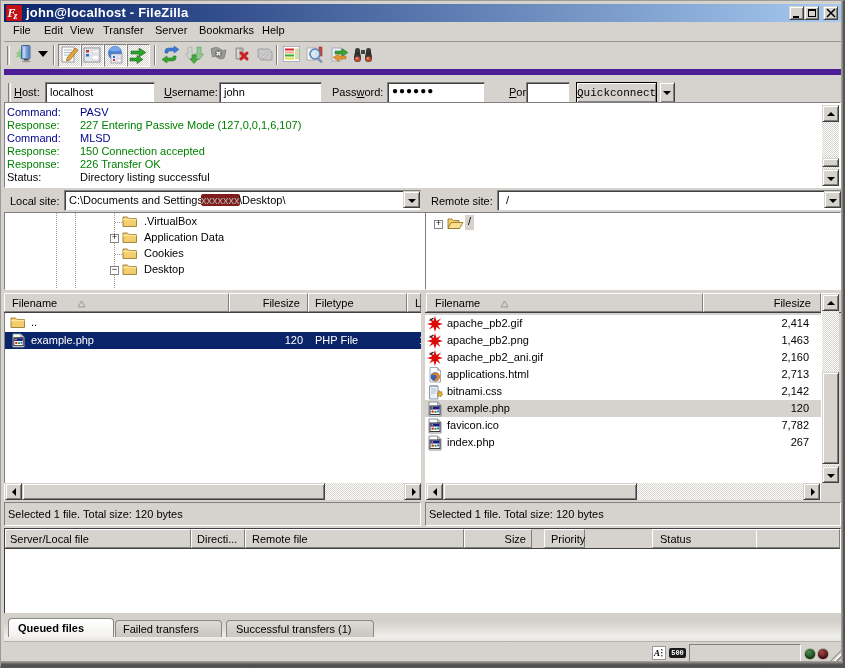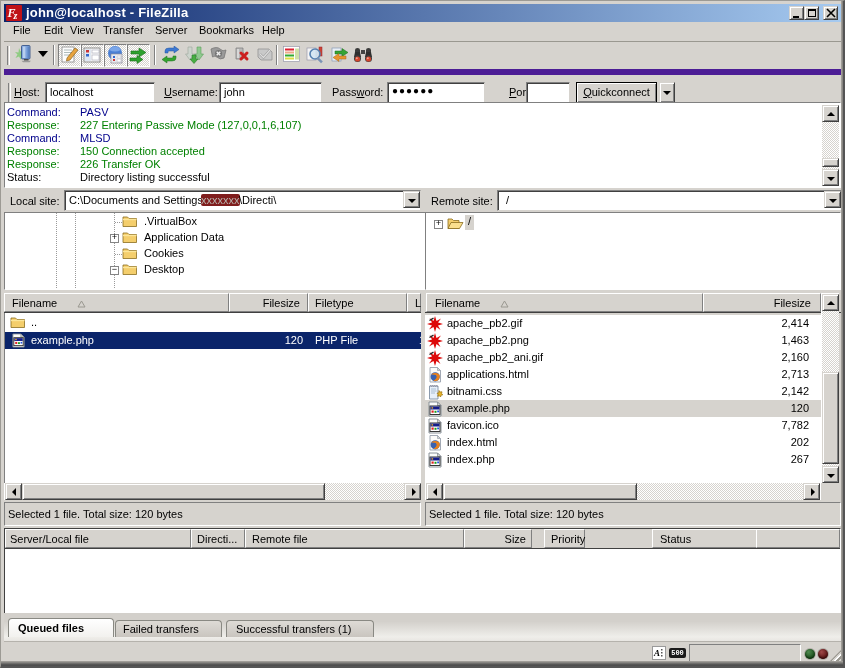--- a/index.html
+++ b/index.html
@@ -220,21 +220,21 @@
   <span class="abs" style="left:160px;top:11px;"><u>U</u>sername:</span>
   <div class="abs field" style="left:215px;top:7px;width:103px;height:21px;">
         <span class="abs" style="left:4px;top:3px;">john</span>
       </div>
   <span class="abs" style="left:328px;top:11px;">Pass<u>w</u>ord:</span>
   <div class="abs field" style="left:383px;top:7px;width:98px;height:21px;">
         <span class="abs" style="left:4px;top:2px;font-size:10px;letter-spacing:1px;">●●●●●●</span>
       </div>
   <span class="abs" style="left:493px;top:11px;padding-left:12px;"><u>P</u>ort:</span>
   <div class="abs field" style="left:522px;top:7px;width:44px;height:21px;"></div>
-  <div class="abs" style="left:572px;top:7px;width:81px;height:21px;background:#d6d3ce;border:1px solid #000;box-shadow:inset 1px 1px 0 #fff,inset -1px -1px 0 #808080,inset 2px 2px 0 #d6d3ce;text-align:center;"><span style="position:relative;top:3px;"><u>Q</u>uickconnect</span></div>
+  <div class="abs" style="left:572px;top:7px;width:81px;height:21px;background:#d6d3ce;border:1px solid #000;box-shadow:inset 1px 1px 0 #fff,inset -1px -1px 0 #808080,inset 2px 2px 0 #d6d3ce;text-align:center;"><span style="position:relative;top:3px;font-family:Liberation Mono, monospace;"><u>Q</u>uickconnect</span></div>
   <div class="abs raised2" style="left:655px;top:7px;width:16px;height:21px;">
         <div class="abs" style="left:3px;top:8px;width:0;height:0;border-left:4px solid transparent;border-right:4px solid transparent;border-top:4px solid #000;"></div>
       </div>
 </div>
 
 <div class="abs" id="log" style="left:4px;top:102px;width:837px;height:86px;border:1px solid;border-color:#808080 #fff #fff #808080;background:#fff;">
   <div class="abs" style="left:2px;top:3px;line-height:13px;white-space:pre;"><span style="color:#00008b;">Command:</span>
 <span style="color:#008000;">Response:</span>
 <span style="color:#00008b;">Command:</span>
 <span style="color:#008000;">Response:</span>
@@ -257,21 +257,21 @@
           <div class="abs" style="left:4px;top:7px;width:0;height:0;border-left:4px solid transparent;border-right:4px solid transparent;border-top:4px solid #000;"></div>
         </div>
   </div>
 </div>
 
 <div class="abs" id="combos" style="left:4px;top:188px;width:837px;height:25px;">
   <span class="abs" style="left:6px;top:7px;">Local site:</span>
   <div class="abs field" style="left:60px;top:2px;width:357px;height:21px;">
     <span class="abs" style="left:4px;top:3px;white-space:pre;">C:\Documents and Settings</span>
     <span class="abs" style="left:136px;top:3px;background:#7f1d1d;color:#b8b4ae;border-radius:2px;">xxxxxxx</span>
-    <span class="abs" style="left:174px;top:3px;white-space:pre;">\Directi\</span>
+    <span class="abs" style="left:174px;top:3px;white-space:pre;">\Desktop\</span>
     <div class="abs arrowbtn" style="left:338px;top:0px;width:17px;height:17px;">
           <div class="abs" style="left:4px;top:7px;width:0;height:0;border-left:4px solid transparent;border-right:4px solid transparent;border-top:4px solid #000;"></div>
         </div>
   </div>
   <span class="abs" style="left:427px;top:7px;">Remote site:</span>
   <div class="abs field" style="left:493px;top:2px;width:345px;height:21px;">
     <span class="abs" style="left:8px;top:3px;">/</span>
     <div class="abs arrowbtn" style="left:326px;top:0px;width:17px;height:17px;">
           <div class="abs" style="left:4px;top:7px;width:0;height:0;border-left:4px solid transparent;border-right:4px solid transparent;border-top:4px solid #000;"></div>
         </div>
@@ -513,33 +513,20 @@
               <rect x="10.2" y="9.5" width="1.8" height="1.8" fill="#2255dd"></rect>
               <rect x="4.5" y="6.2" width="1.6" height="1.4" fill="#e8b021"></rect>
             </svg>
           </span>
           <span class="nm">favicon.ico</span>
           <span class="sz">7,782</span>
         </div>
     <div class="row">
           <span class="ic">
             <svg width="16" height="16" viewBox="0 0 16 16">
-              <path d="M3 0.5 L10.5 0.5 L13.5 3.5 L13.5 15 L3 15 Z" fill="#fcfcfa" stroke="#98a0ad" stroke-width="0.9"></path>
-              <path d="M10.5 0.5 L10.5 3.5 L13.5 3.5 Z" fill="#d8d8d4" stroke="#98a0ad" stroke-width="0.7"></path>
-              <circle cx="8.2" cy="9.8" r="4.6" fill="#3a62b0"></circle>
-              <path d="M4.2 7.2 Q8 4.6 12.2 7.4 Q13.2 10 11.8 12.4 Q9.6 14.6 6.6 13.8 Q10.4 12 9.8 9 Q9.2 6.6 5.4 7.4 Z" fill="#e8821e"></path>
-              <path d="M4 8 Q8 5 12.3 7.8 Q13 10.2 11.6 12.5 Q9.4 14.5 6.4 13.7 Q10.2 12 9.7 9.1 Q9.1 6.8 5.2 7.6 Z" fill="#e8821e"></path>
-            </svg>
-          </span>
-          <span class="nm">index.html</span>
-          <span class="sz">202</span>
-        </div>
-    <div class="row">
-          <span class="ic">
-            <svg width="16" height="16" viewBox="0 0 16 16">
               <path d="M2 1 L10.5 1 L14 4.5 L14 15 L2 15 Z" fill="#fcfcfa" stroke="#808890" stroke-width="0.9"></path>
               <path d="M10.5 1 L10.5 4.5 L14 4.5 Z" fill="#d8d8d4" stroke="#808890" stroke-width="0.7"></path>
               <rect x="3" y="5" width="10" height="8.5" fill="#fff" stroke="#222" stroke-width="0.9"></rect>
               <rect x="3.5" y="5.5" width="9" height="3" fill="#151c8a"></rect>
               <rect x="4.5" y="9.5" width="2.2" height="2.2" fill="#e02020"></rect>
               <rect x="7.5" y="9.8" width="2" height="2" fill="#1a9e1a"></rect>
               <rect x="10.2" y="9.5" width="1.8" height="1.8" fill="#2255dd"></rect>
               <rect x="4.5" y="6.2" width="1.6" height="1.4" fill="#e8b021"></rect>
             </svg>
           </span>

